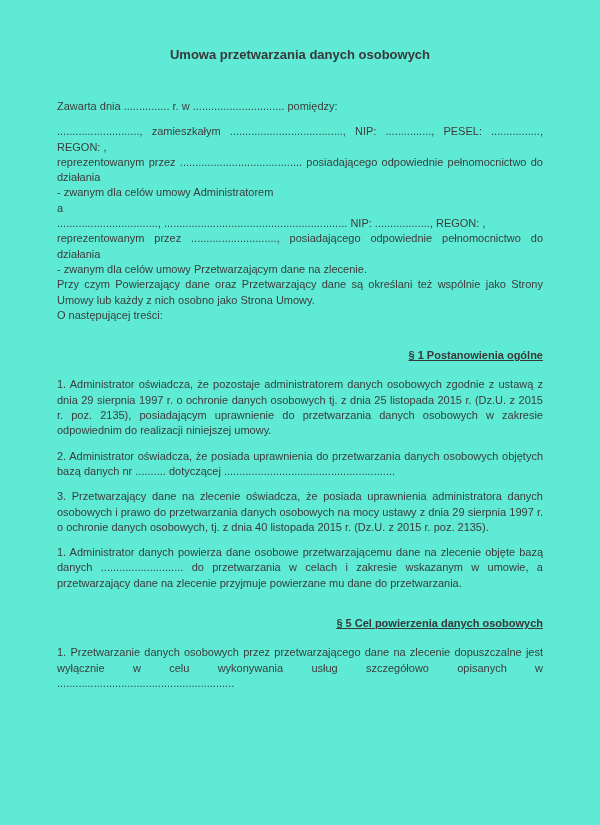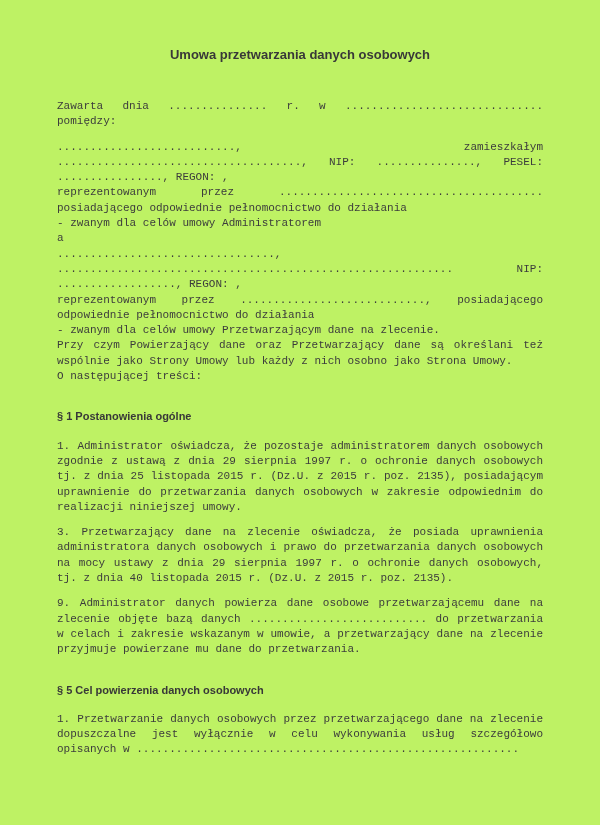--- a/index.html
+++ b/index.html
@@ -5,49 +5,49 @@
   html, body {
     margin: 0;
     padding: 0;
     background: #ffffff;
   }
   .page {
     position: relative;
     width: 600px;
     height: 825px;
     box-sizing: border-box;
-    background: #bef264;
+    background: #5eead4;
     padding: 46px 57px 0 57px;
     overflow: hidden;
     font-family: "Liberation Sans", sans-serif;
     font-size: 11px;
     line-height: 15.3px;
     color: #3c3c3c;
   }
   .doc-title {
     font-size: 13px;
     font-weight: bold;
     text-align: center;
     margin: 0 0 36px 0;
     line-height: 17px;
     color: #383838;
   }
   .sec-heading {
     font-size: 11px;
     font-weight: bold;
-    text-align: left;
+    text-align: right;
     margin: 25px 0 14px 0;
     line-height: 15.3px;
     color: #383838;
+    text-decoration: underline;
   }
   .para {
     margin: 0 0 10px 0;
     text-align: justify;
     white-space: pre-wrap;
-    font-family: Liberation Mono, monospace;
   }
   .para:last-child {
     margin-bottom: 0;
   }
 </style>
 </head>
 <body>
 
 <div class="page">
 
@@ -62,23 +62,24 @@
 ................................., ............................................................ NIP: .................., REGON: ,
 reprezentowanym przez ............................, posiadającego odpowiednie pełnomocnictwo do działania
 - zwanym dla celów umowy Przetwarzającym dane na zlecenie.
 Przy czym Powierzający dane oraz Przetwarzający dane są określani też wspólnie jako Strony Umowy lub każdy z nich osobno jako Strona Umowy.
 O następującej treści:</p>
 
   <h2 class="sec-heading">§ 1 Postanowienia ogólne</h2>
 
   <p class="para">1. Administrator oświadcza, że pozostaje administratorem danych osobowych zgodnie z ustawą z dnia 29 sierpnia 1997 r. o ochronie danych osobowych tj. z dnia 25 listopada 2015 r. (Dz.U. z 2015 r. poz. 2135), posiadającym uprawnienie do przetwarzania danych osobowych w zakresie odpowiednim do realizacji niniejszej umowy.</p>
 
+  <p class="para">2. Administrator oświadcza, że posiada uprawnienia do przetwarzania danych osobowych objętych bazą danych nr .......... dotyczącej ........................................................</p>
 
   <p class="para">3. Przetwarzający dane na zlecenie oświadcza, że posiada uprawnienia administratora danych osobowych i prawo do przetwarzania danych osobowych na mocy ustawy z dnia 29 sierpnia 1997 r. o ochronie danych osobowych, tj. z dnia 40 listopada 2015 r. (Dz.U. z 2015 r. poz. 2135).</p>
 
 
-  <p class="para">9. Administrator danych powierza dane osobowe przetwarzającemu dane na zlecenie objęte bazą danych ........................... do przetwarzania w celach i zakresie wskazanym w umowie, a przetwarzający dane na zlecenie przyjmuje powierzane mu dane do przetwarzania.</p>
+  <p class="para">1. Administrator danych powierza dane osobowe przetwarzającemu dane na zlecenie objęte bazą danych ........................... do przetwarzania w celach i zakresie wskazanym w umowie, a przetwarzający dane na zlecenie przyjmuje powierzane mu dane do przetwarzania.</p>
 
   <h2 class="sec-heading">§ 5 Cel powierzenia danych osobowych</h2>
 
   <p class="para">1. Przetwarzanie danych osobowych przez przetwarzającego dane na zlecenie dopuszczalne jest wyłącznie w celu wykonywania usług szczegółowo opisanych w ..........................................................</p>
 
 </div>
 
 </body></html>

